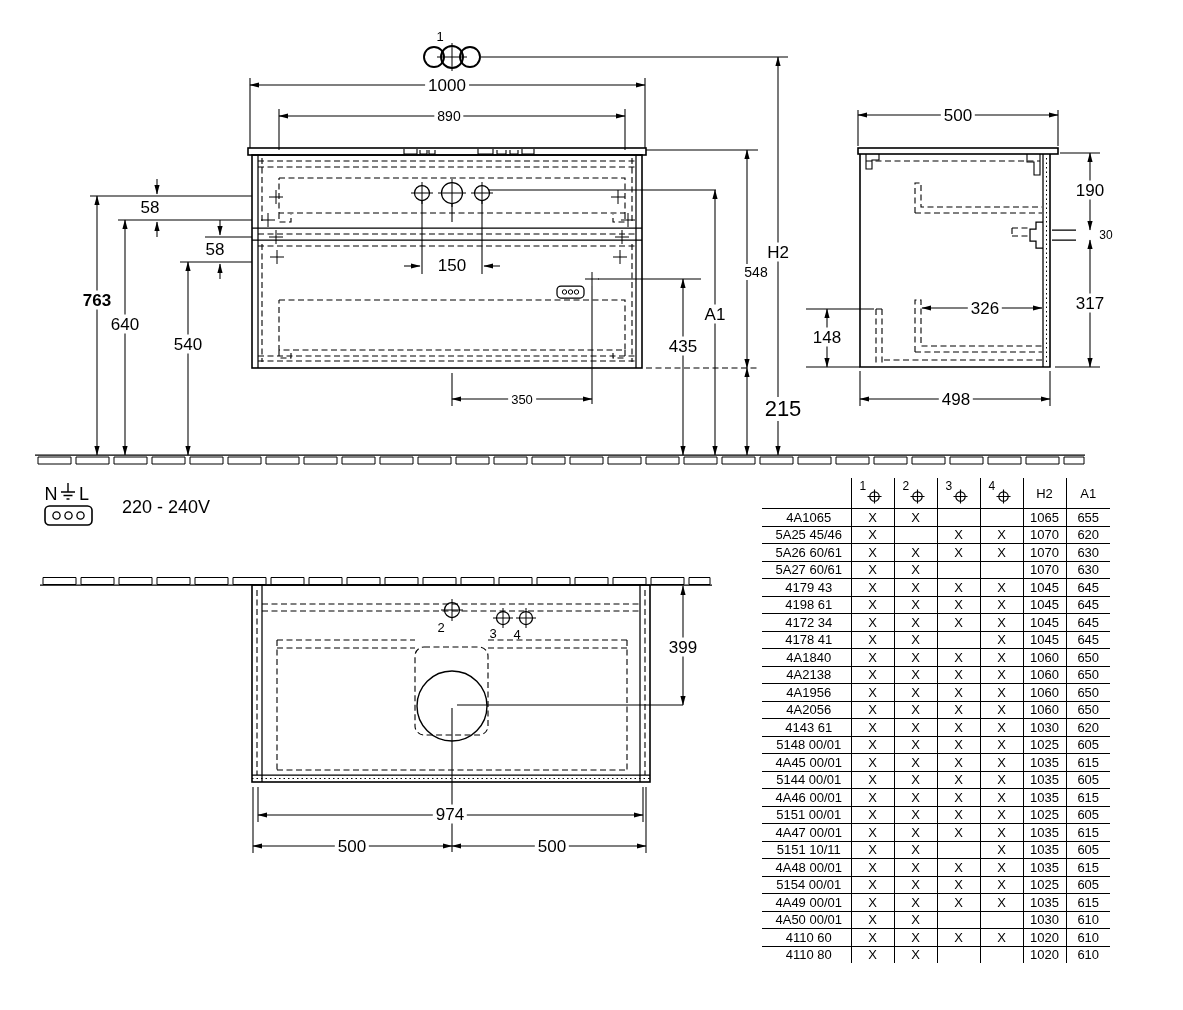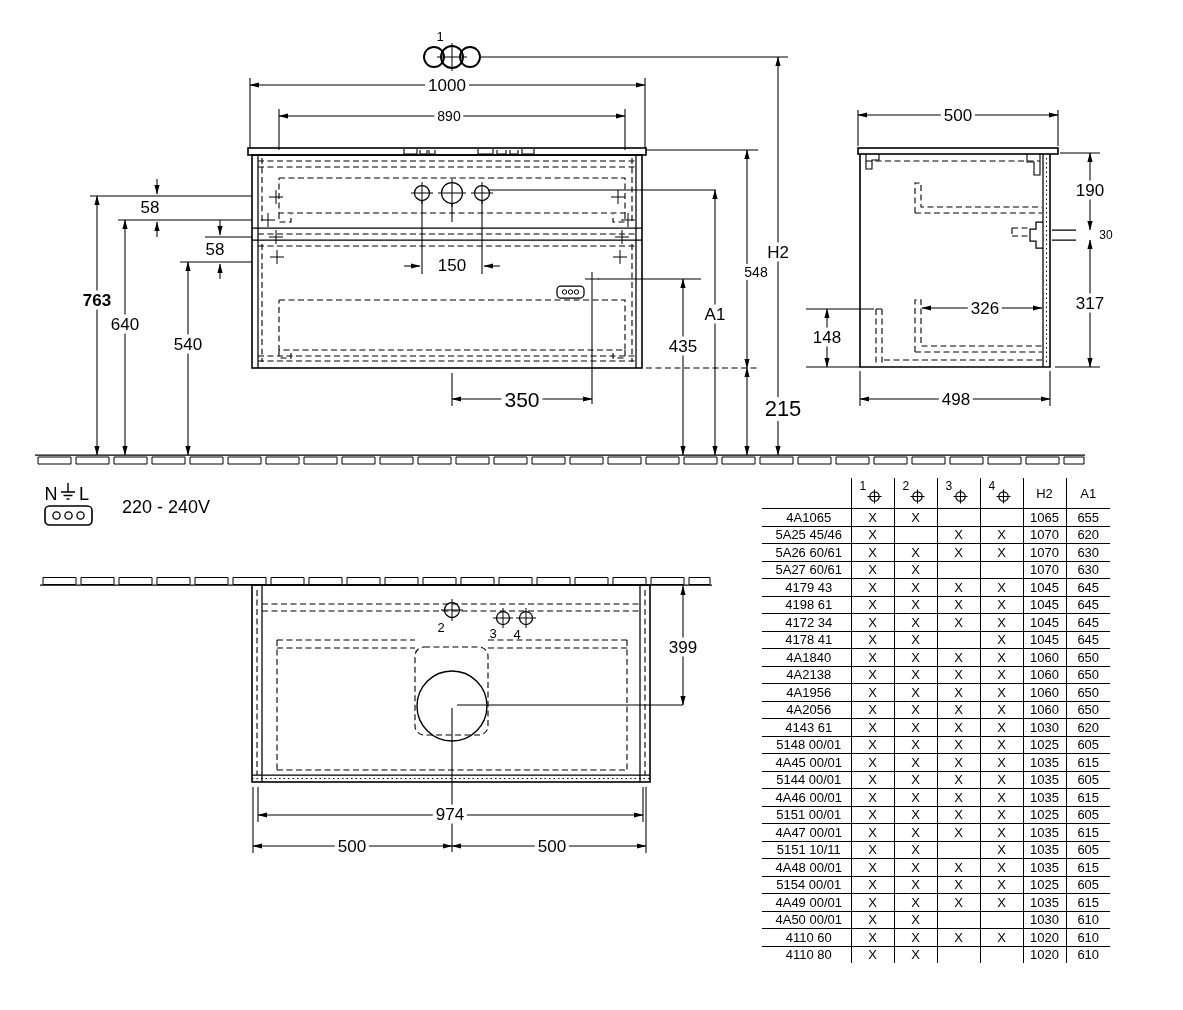--- a/index.html
+++ b/index.html
@@ -159,21 +159,21 @@
   <div class="dimlab" style="left:166px;top:507px;font-size:18px">220 - 240V</div>
 <div class="dimlab" style="left: 440px; top: 36px; font-size: 13px;">1</div>
       <div class="dimlab bg" style="left: 447px; top: 85px; font-size: 17px;">1000</div>
       <div class="dimlab bg" style="left: 449px; top: 116px; font-size: 14px;">890</div>
       <div class="dimlab bg" style="left: 150px; top: 207px; font-size: 17px;">58</div>
       <div class="dimlab bg" style="left: 215px; top: 249px; font-size: 17px;">58</div>
       <div class="dimlab bg" style="left: 97px; top: 300px; font-size: 17px; font-weight: bold;">763</div>
       <div class="dimlab bg" style="left: 125px; top: 324px; font-size: 17px;">640</div>
       <div class="dimlab bg" style="left: 188px; top: 344px; font-size: 17px;">540</div>
       <div class="dimlab bg" style="left: 452px; top: 265px; font-size: 17px;">150</div>
-      <div class="dimlab bg" style="left: 522px; top: 399px; font-size: 21px;">350</div>
+      <div class="dimlab bg" style="left: 522px; top: 399px; font-size: 13px;">350</div>
       <div class="dimlab bg" style="left: 683px; top: 346px; font-size: 17px;">435</div>
       <div class="dimlab bg" style="left: 715px; top: 314px; font-size: 17px;">A1</div>
       <div class="dimlab bg" style="left: 747px; top: 272px; font-size: 14px; margin-left: 9px;">548</div>
       <div class="dimlab bg" style="left: 783px; top: 409px; font-size: 22px;">215</div>
       <div class="dimlab bg" style="left: 778px; top: 252px; font-size: 17px;">H2</div>
       <div class="dimlab bg" style="left: 958px; top: 115px; font-size: 17px;">500</div>
       <div class="dimlab bg" style="left: 1090px; top: 190px; font-size: 17px;">190</div>
       <div class="dimlab" style="left: 1106px; top: 235px; font-size: 12px;">30</div>
       <div class="dimlab bg" style="left: 1090px; top: 303px; font-size: 17px;">317</div>
       <div class="dimlab bg" style="left: 985px; top: 308px; font-size: 17px;">326</div>

